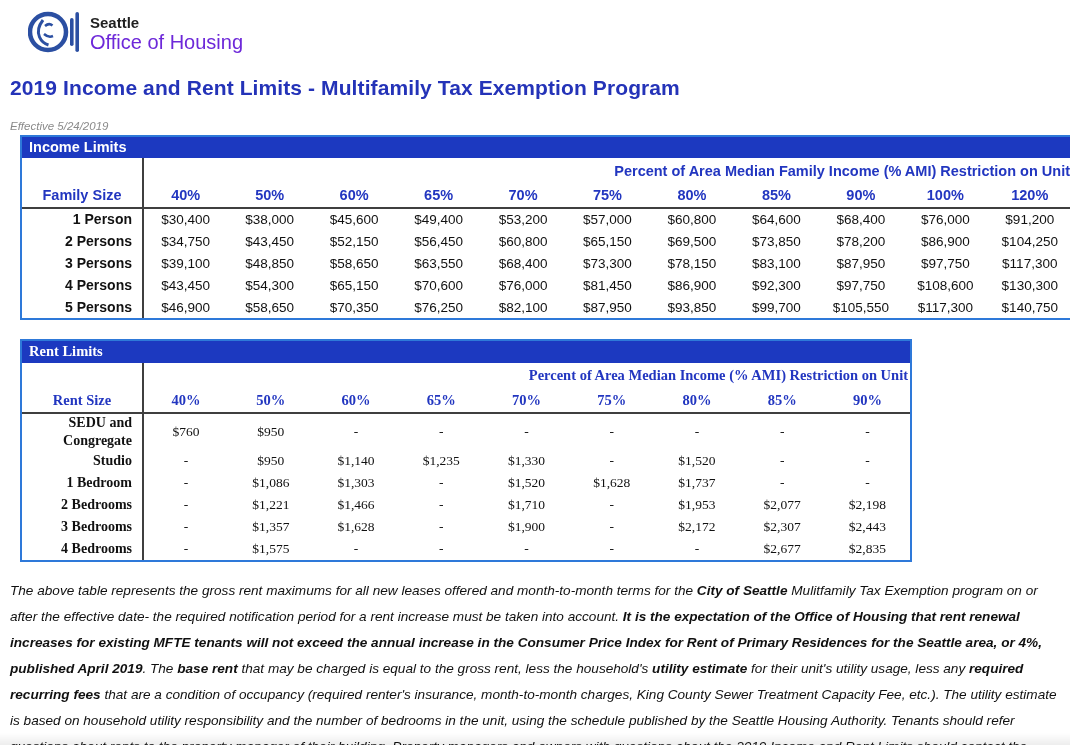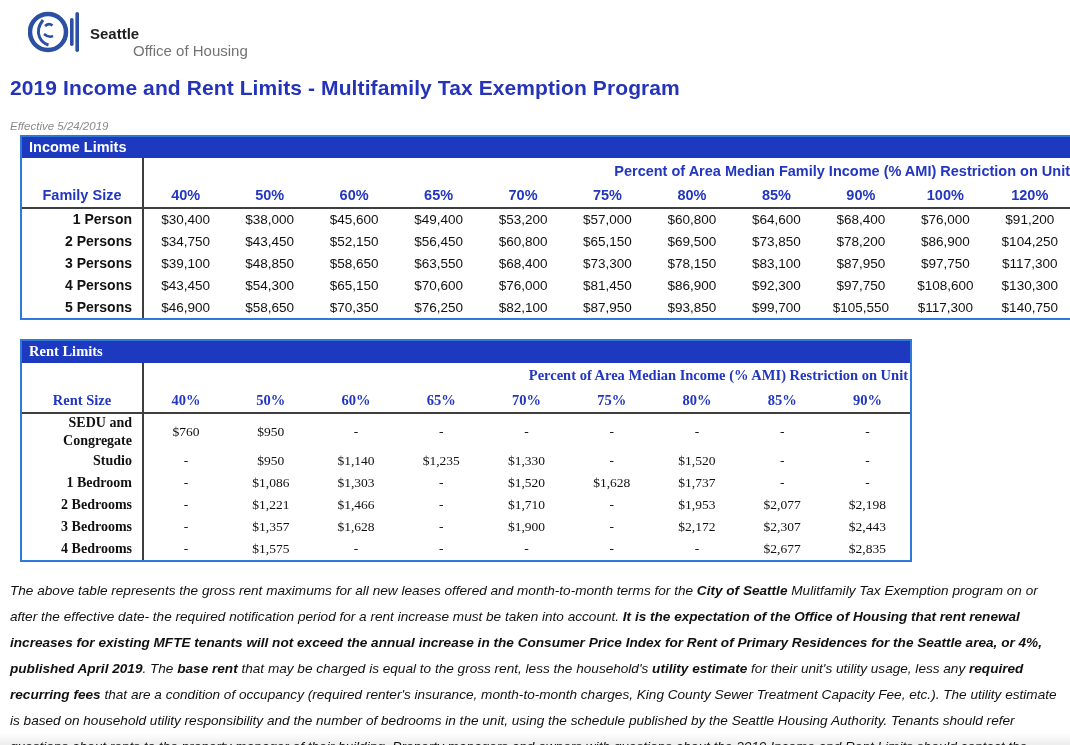--- a/index.html
+++ b/index.html
@@ -7,23 +7,23 @@
   body {
     font-family: "Liberation Sans", sans-serif;
     background:#ffffff;
     position:relative;
     overflow:hidden;
     color:#1a1a1a;
   }
   .page { width:1070px; height:745px; position:relative; }
 
   
-  .logo-row { display:flex; align-items:flex-end; gap:10px; padding:9px 0 0 28px; }
+  .logo-row { display:flex; align-items:center; gap:10px; padding:9px 0 0 28px; }
   .logo-text .brand { font-size:15px; font-weight:bold; color:#1f1f1f; line-height:1.15; }
-  .logo-text .dept  { font-size:15px; color:#737373; line-height:1.15;margin-left:43px; }
+  .logo-text .dept  { font-size:20px; color:#6d28d9; line-height:1.15; }
 
   .page-title {
     margin:17px 0 16px 10px;
     font-size:21px;
     font-weight:bold;
     color:#2433b8;
     letter-spacing:0.1px;
   }
   .effective {
     margin:20px 0 3px 10px;

